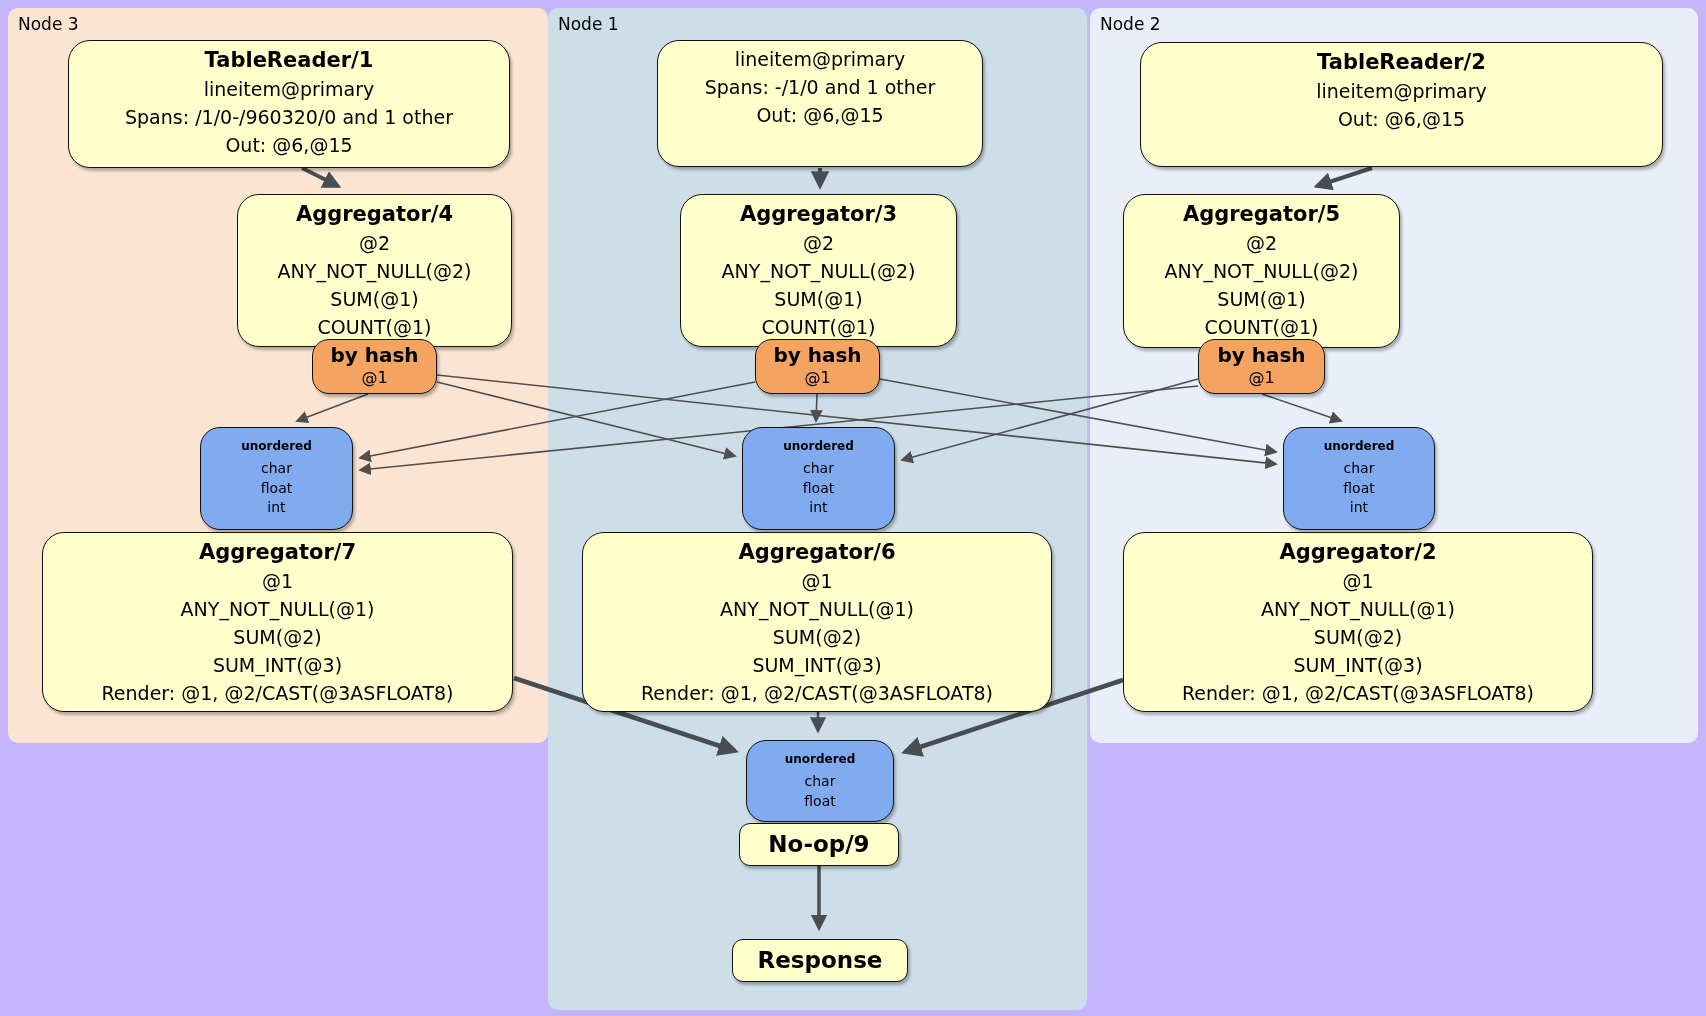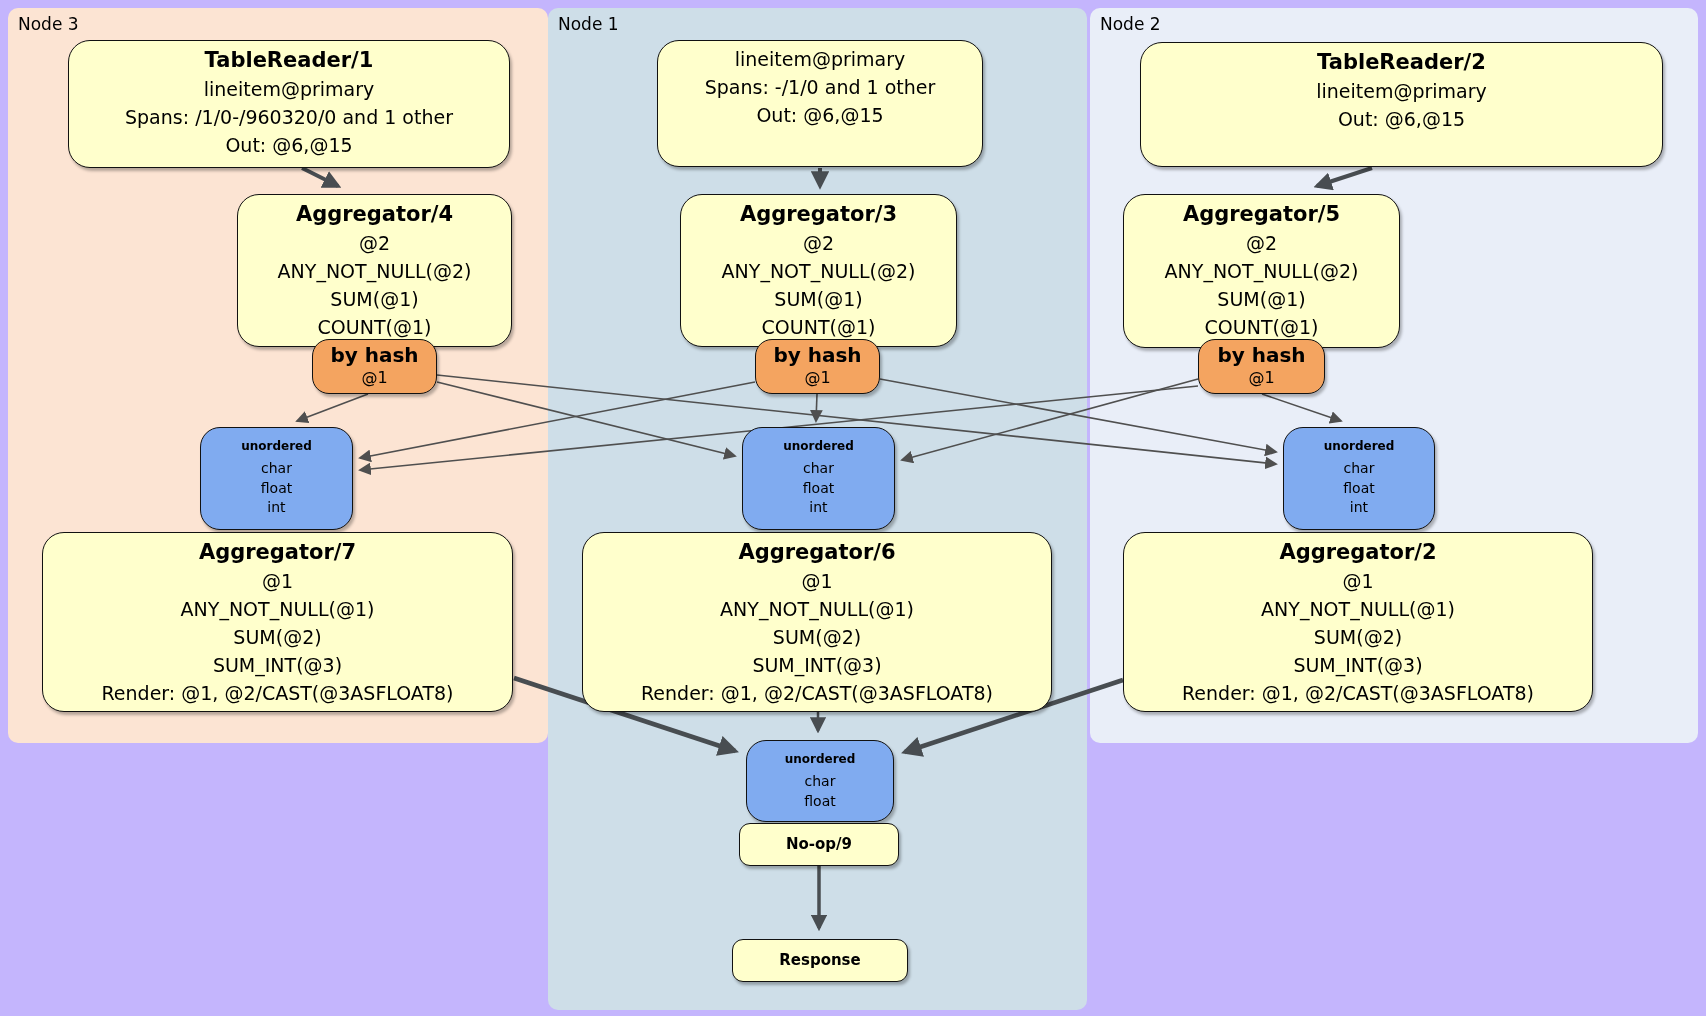--- a/index.html
+++ b/index.html
@@ -37,21 +37,21 @@
   }
   .router .title { font-size:20px; line-height:25px; }
   .router .line  { font-size:16px; line-height:20px; }
   .stream {
     background:var(--stream-bg,#80ABF0);
     border-radius:20px; padding-top:6px;
   }
   .stream .title { font-size:12px; line-height:25px; }
   .stream .line  { font-size:14px; line-height:19.5px; }
   .mini { border-radius:11px; padding-top:0; }
-  .mini .title { font-size:15px; line-height:40px; }
+  .mini .title { font-size:23px; line-height:40px; }
 </style>
 </head>
 <body>
 
 <div class="canvas">
 
   <div class="panel panel-node3">
     <span class="panel-label">Node 3</span>
   </div>
   <div class="panel panel-node1">

